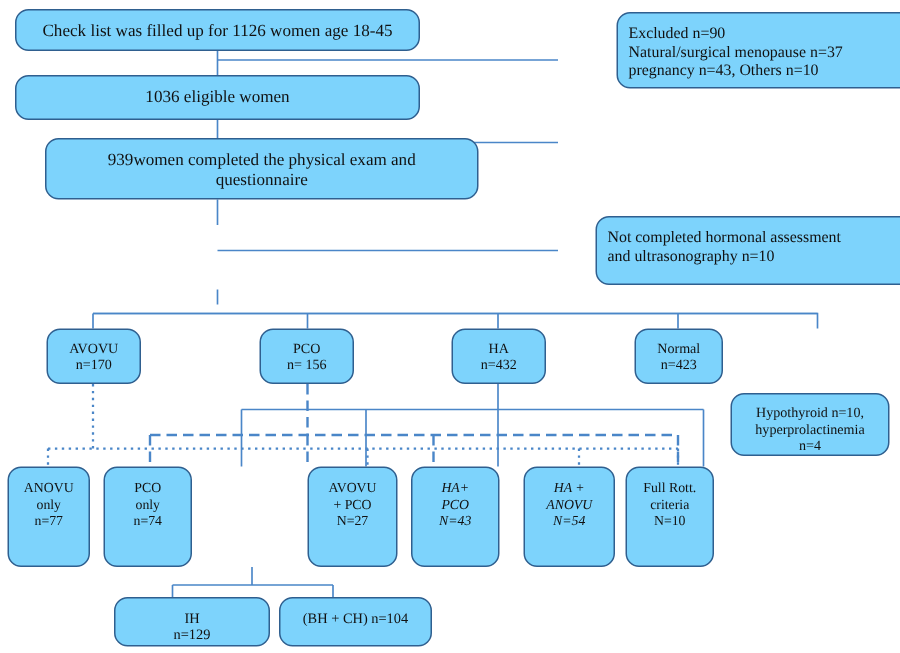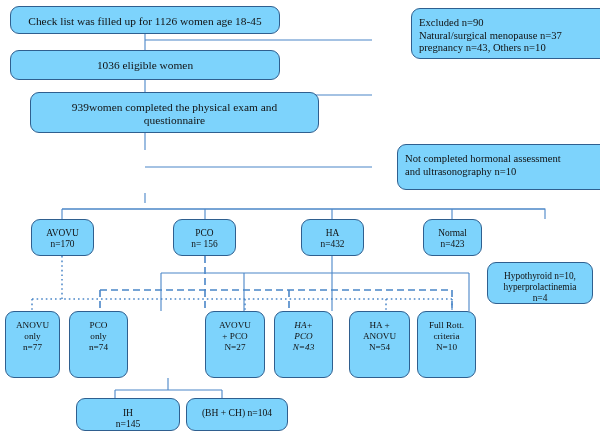--- a/index.html
+++ b/index.html
@@ -154,34 +154,34 @@
 + PCO
 N=27</span>
   </div>
 
   <div class="box leaf" style="left:274px;top:311px;width:59px;height:67px;font-style:italic;">
     <span class="txt">HA+
 PCO
 N=43</span>
   </div>
 
-  <div class="box leaf" style="left:349px;top:311px;width:61px;height:67px;">
+  <div class="box leaf" style="left:349px;top:311px;width:61px;height:67px;font-style:italic;">
     <span class="txt">HA +
 ANOVU
 N=54</span>
   </div>
 
   <div class="box leaf" style="left:417px;top:311px;width:59px;height:67px;">
     <span class="txt">Full Rott.
 criteria
 N=10</span>
   </div>
 
   <div class="box bot" style="left:76px;top:398px;width:104px;height:33px;">
     <span class="txt">IH
-n=145</span>
+n=129</span>
   </div>
 
   <div class="box bot" style="left:186px;top:398px;width:102px;height:33px;">
     <span class="txt">(BH  + CH) n=104</span>
   </div>
 
 </div>
 
 </body></html>

